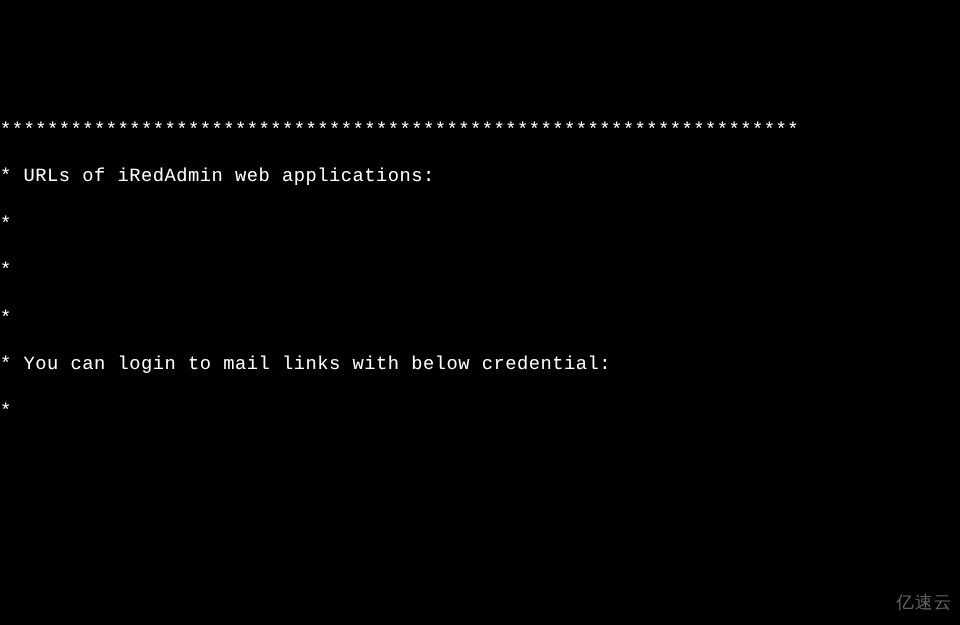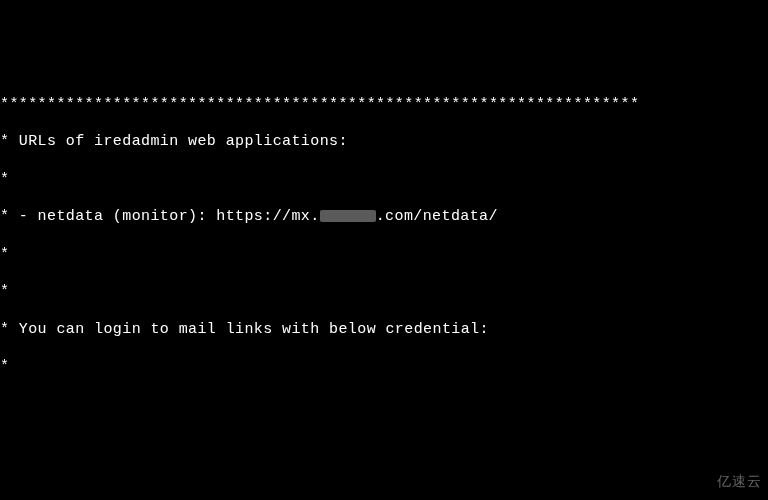--- a/index.html
+++ b/index.html
@@ -61,23 +61,22 @@
     opacity: 0.5;
   }
 </style>
 </head>
 <body>
 
 
 
 <div class="term">
 <span class="line">********************************************************************</span>
-<span class="line star-prefix">URLs of iredadmin web applications:</span>
+<span class="line star-prefix">URLs of iRedAdmin web applications:</span>
 <span class="line star-prefix"></span>
-<span class="line star-prefix"><span>- netdata (monitor): https://mx.</span><span class="redact w1"></span><span>.com/netdata/</span></span>
 <span class="line star-prefix"></span>
 <span class="line star-prefix"></span>
 <span class="line star-prefix">You can login to mail links with below credential:</span>
 <span class="line star-prefix"></span>
 
 
 
 
 
 

